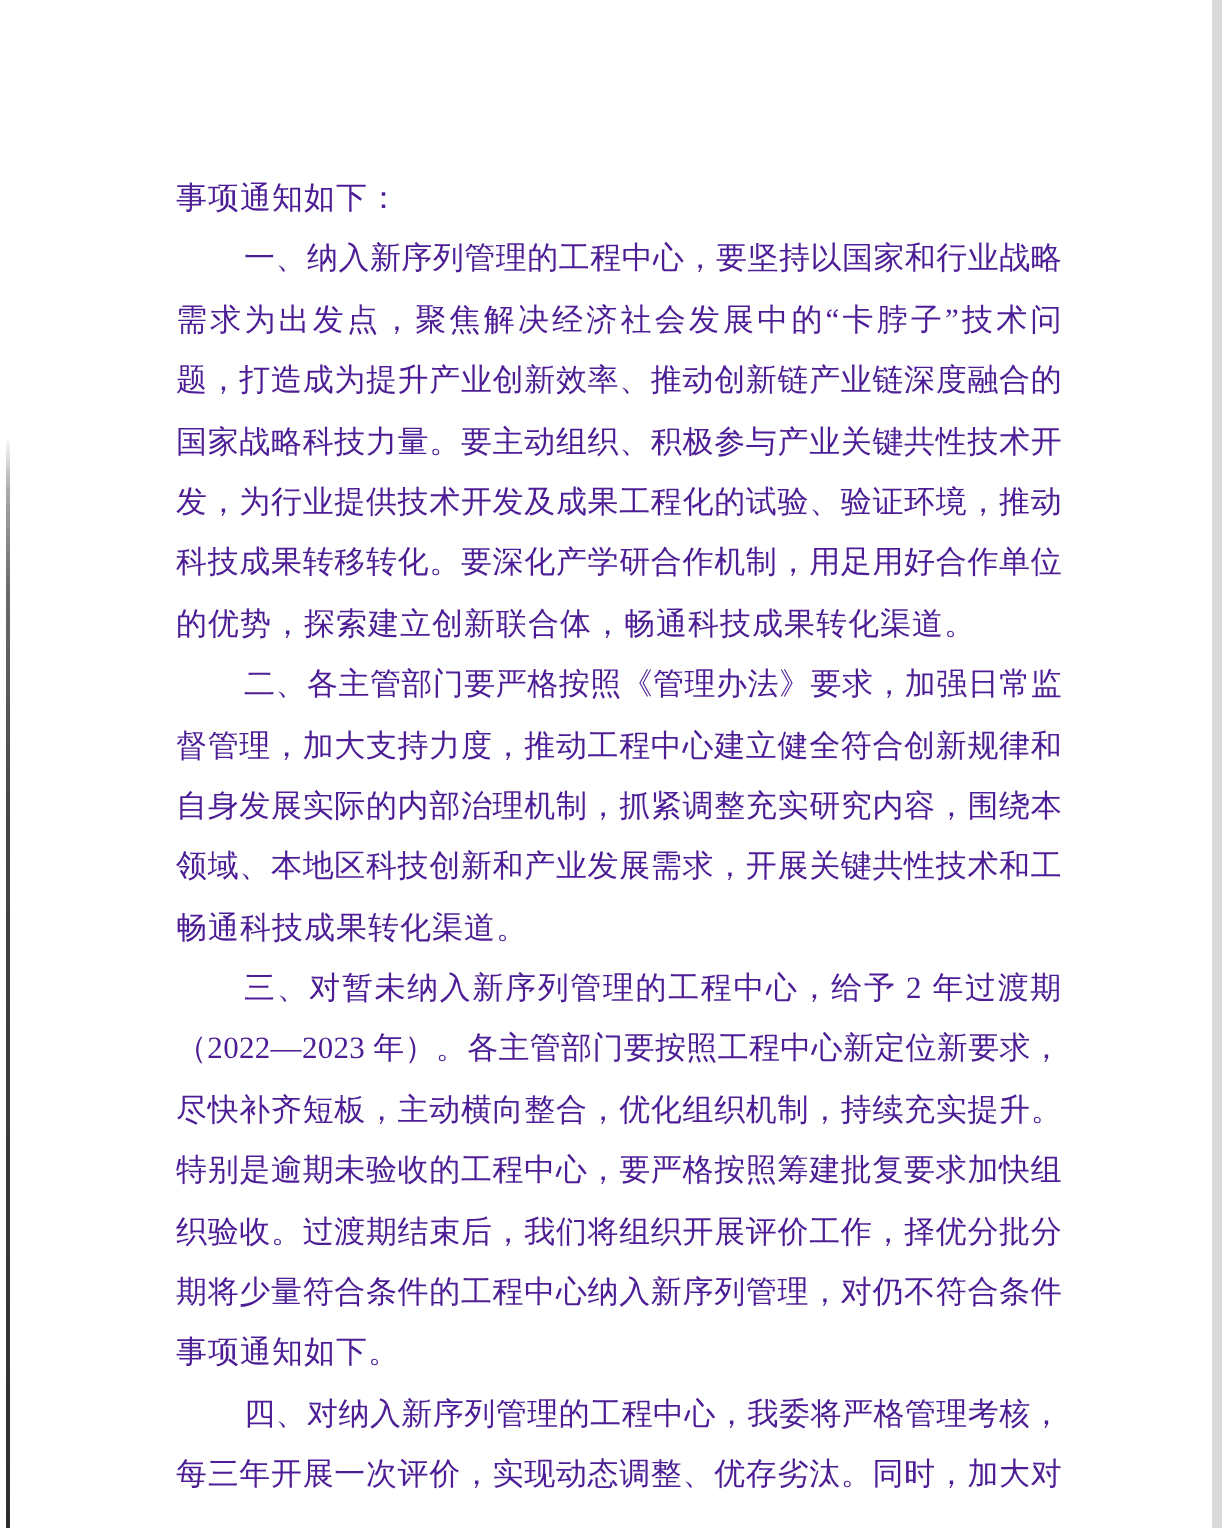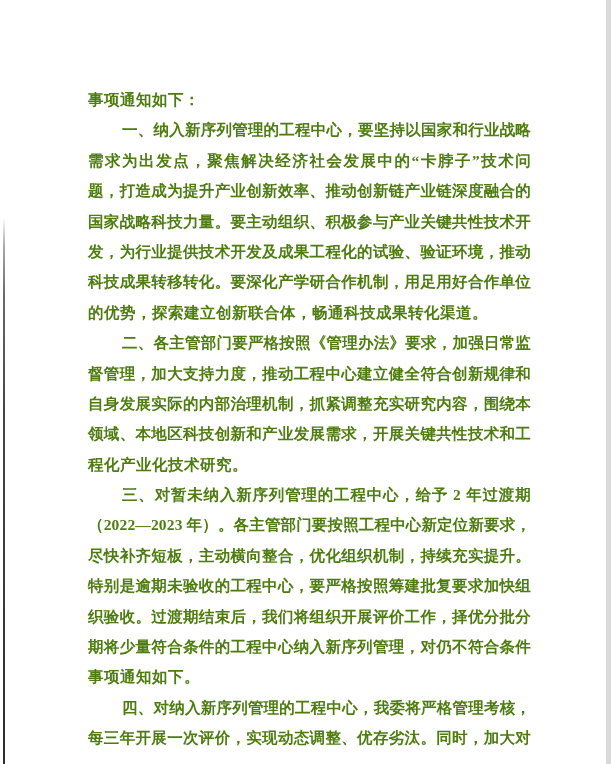--- a/index.html
+++ b/index.html
@@ -69,34 +69,34 @@
   .line.indent {
     padding-left: 34px;
   }
 </style>
 </head>
 <body style="background: rgb(255, 255, 255);">
 
 <div class="page">
   <div class="right-band" style="background: rgb(217, 217, 217);"></div>
   <div class="left-line"></div>
-  <div class="text-block" id="text-block" style="color: #4d7c0f; font-weight: bold;">
+  <div class="text-block" id="text-block" style="color: #4c1d95;">
       <div class="line">事项通知如下：</div>
       <div class="line indent fill"><span>一</span><span>、</span><span>纳</span><span>入</span><span>新</span><span>序</span><span>列</span><span>管</span><span>理</span><span>的</span><span>工</span><span>程</span><span>中</span><span>心</span><span>，</span><span>要</span><span>坚</span><span>持</span><span>以</span><span>国</span><span>家</span><span>和</span><span>行</span><span>业</span><span>战</span><span>略</span></div>
       <div class="line fill"><span>需</span><span>求</span><span>为</span><span>出</span><span>发</span><span>点</span><span>，</span><span>聚</span><span>焦</span><span>解</span><span>决</span><span>经</span><span>济</span><span>社</span><span>会</span><span>发</span><span>展</span><span>中</span><span>的</span><span>“</span><span>卡</span><span>脖</span><span>子</span><span>”</span><span>技</span><span>术</span><span>问</span></div>
       <div class="line fill"><span>题</span><span>，</span><span>打</span><span>造</span><span>成</span><span>为</span><span>提</span><span>升</span><span>产</span><span>业</span><span>创</span><span>新</span><span>效</span><span>率</span><span>、</span><span>推</span><span>动</span><span>创</span><span>新</span><span>链</span><span>产</span><span>业</span><span>链</span><span>深</span><span>度</span><span>融</span><span>合</span><span>的</span></div>
       <div class="line fill"><span>国</span><span>家</span><span>战</span><span>略</span><span>科</span><span>技</span><span>力</span><span>量</span><span>。</span><span>要</span><span>主</span><span>动</span><span>组</span><span>织</span><span>、</span><span>积</span><span>极</span><span>参</span><span>与</span><span>产</span><span>业</span><span>关</span><span>键</span><span>共</span><span>性</span><span>技</span><span>术</span><span>开</span></div>
       <div class="line fill"><span>发</span><span>，</span><span>为</span><span>行</span><span>业</span><span>提</span><span>供</span><span>技</span><span>术</span><span>开</span><span>发</span><span>及</span><span>成</span><span>果</span><span>工</span><span>程</span><span>化</span><span>的</span><span>试</span><span>验</span><span>、</span><span>验</span><span>证</span><span>环</span><span>境</span><span>，</span><span>推</span><span>动</span></div>
       <div class="line fill"><span>科</span><span>技</span><span>成</span><span>果</span><span>转</span><span>移</span><span>转</span><span>化</span><span>。</span><span>要</span><span>深</span><span>化</span><span>产</span><span>学</span><span>研</span><span>合</span><span>作</span><span>机</span><span>制</span><span>，</span><span>用</span><span>足</span><span>用</span><span>好</span><span>合</span><span>作</span><span>单</span><span>位</span></div>
       <div class="line">的优势，探索建立创新联合体，畅通科技成果转化渠道。</div>
       <div class="line indent fill"><span>二</span><span>、</span><span>各</span><span>主</span><span>管</span><span>部</span><span>门</span><span>要</span><span>严</span><span>格</span><span>按</span><span>照</span><span>《</span><span>管</span><span>理</span><span>办</span><span>法</span><span>》</span><span>要</span><span>求</span><span>，</span><span>加</span><span>强</span><span>日</span><span>常</span><span>监</span></div>
       <div class="line fill"><span>督</span><span>管</span><span>理</span><span>，</span><span>加</span><span>大</span><span>支</span><span>持</span><span>力</span><span>度</span><span>，</span><span>推</span><span>动</span><span>工</span><span>程</span><span>中</span><span>心</span><span>建</span><span>立</span><span>健</span><span>全</span><span>符</span><span>合</span><span>创</span><span>新</span><span>规</span><span>律</span><span>和</span></div>
       <div class="line fill"><span>自</span><span>身</span><span>发</span><span>展</span><span>实</span><span>际</span><span>的</span><span>内</span><span>部</span><span>治</span><span>理</span><span>机</span><span>制</span><span>，</span><span>抓</span><span>紧</span><span>调</span><span>整</span><span>充</span><span>实</span><span>研</span><span>究</span><span>内</span><span>容</span><span>，</span><span>围</span><span>绕</span><span>本</span></div>
       <div class="line fill"><span>领</span><span>域</span><span>、</span><span>本</span><span>地</span><span>区</span><span>科</span><span>技</span><span>创</span><span>新</span><span>和</span><span>产</span><span>业</span><span>发</span><span>展</span><span>需</span><span>求</span><span>，</span><span>开</span><span>展</span><span>关</span><span>键</span><span>共</span><span>性</span><span>技</span><span>术</span><span>和</span><span>工</span></div>
-      <div class="line">程化产业化技术研究。</div>
+      <div class="line">畅通科技成果转化渠道。</div>
       <div class="line indent fill"><span>三</span><span>、</span><span>对</span><span>暂</span><span>未</span><span>纳</span><span>入</span><span>新</span><span>序</span><span>列</span><span>管</span><span>理</span><span>的</span><span>工</span><span>程</span><span>中</span><span>心</span><span>，</span><span>给</span><span>予</span><span>&nbsp;</span><span>2</span><span>&nbsp;</span><span>年</span><span>过</span><span>渡</span><span>期</span></div>
       <div class="line fill"><span>（</span><span>2</span><span>0</span><span>2</span><span>2</span><span>—</span><span>2</span><span>0</span><span>2</span><span>3</span><span>&nbsp;</span><span>年</span><span>）</span><span>。</span><span>各</span><span>主</span><span>管</span><span>部</span><span>门</span><span>要</span><span>按</span><span>照</span><span>工</span><span>程</span><span>中</span><span>心</span><span>新</span><span>定</span><span>位</span><span>新</span><span>要</span><span>求</span><span>，</span></div>
       <div class="line fill"><span>尽</span><span>快</span><span>补</span><span>齐</span><span>短</span><span>板</span><span>，</span><span>主</span><span>动</span><span>横</span><span>向</span><span>整</span><span>合</span><span>，</span><span>优</span><span>化</span><span>组</span><span>织</span><span>机</span><span>制</span><span>，</span><span>持</span><span>续</span><span>充</span><span>实</span><span>提</span><span>升</span><span>。</span></div>
       <div class="line fill"><span>特</span><span>别</span><span>是</span><span>逾</span><span>期</span><span>未</span><span>验</span><span>收</span><span>的</span><span>工</span><span>程</span><span>中</span><span>心</span><span>，</span><span>要</span><span>严</span><span>格</span><span>按</span><span>照</span><span>筹</span><span>建</span><span>批</span><span>复</span><span>要</span><span>求</span><span>加</span><span>快</span><span>组</span></div>
       <div class="line fill"><span>织</span><span>验</span><span>收</span><span>。</span><span>过</span><span>渡</span><span>期</span><span>结</span><span>束</span><span>后</span><span>，</span><span>我</span><span>们</span><span>将</span><span>组</span><span>织</span><span>开</span><span>展</span><span>评</span><span>价</span><span>工</span><span>作</span><span>，</span><span>择</span><span>优</span><span>分</span><span>批</span><span>分</span></div>
       <div class="line fill"><span>期</span><span>将</span><span>少</span><span>量</span><span>符</span><span>合</span><span>条</span><span>件</span><span>的</span><span>工</span><span>程</span><span>中</span><span>心</span><span>纳</span><span>入</span><span>新</span><span>序</span><span>列</span><span>管</span><span>理</span><span>，</span><span>对</span><span>仍</span><span>不</span><span>符</span><span>合</span><span>条</span><span>件</span></div>
       <div class="line">事项通知如下。</div>
       <div class="line indent fill"><span>四</span><span>、</span><span>对</span><span>纳</span><span>入</span><span>新</span><span>序</span><span>列</span><span>管</span><span>理</span><span>的</span><span>工</span><span>程</span><span>中</span><span>心</span><span>，</span><span>我</span><span>委</span><span>将</span><span>严</span><span>格</span><span>管</span><span>理</span><span>考</span><span>核</span><span>，</span></div>
       <div class="line fill"><span>每</span><span>三</span><span>年</span><span>开</span><span>展</span><span>一</span><span>次</span><span>评</span><span>价</span><span>，</span><span>实</span><span>现</span><span>动</span><span>态</span><span>调</span><span>整</span><span>、</span><span>优</span><span>存</span><span>劣</span><span>汰</span><span>。</span><span>同</span><span>时</span><span>，</span><span>加</span><span>大</span><span>对</span></div>
     </div>

